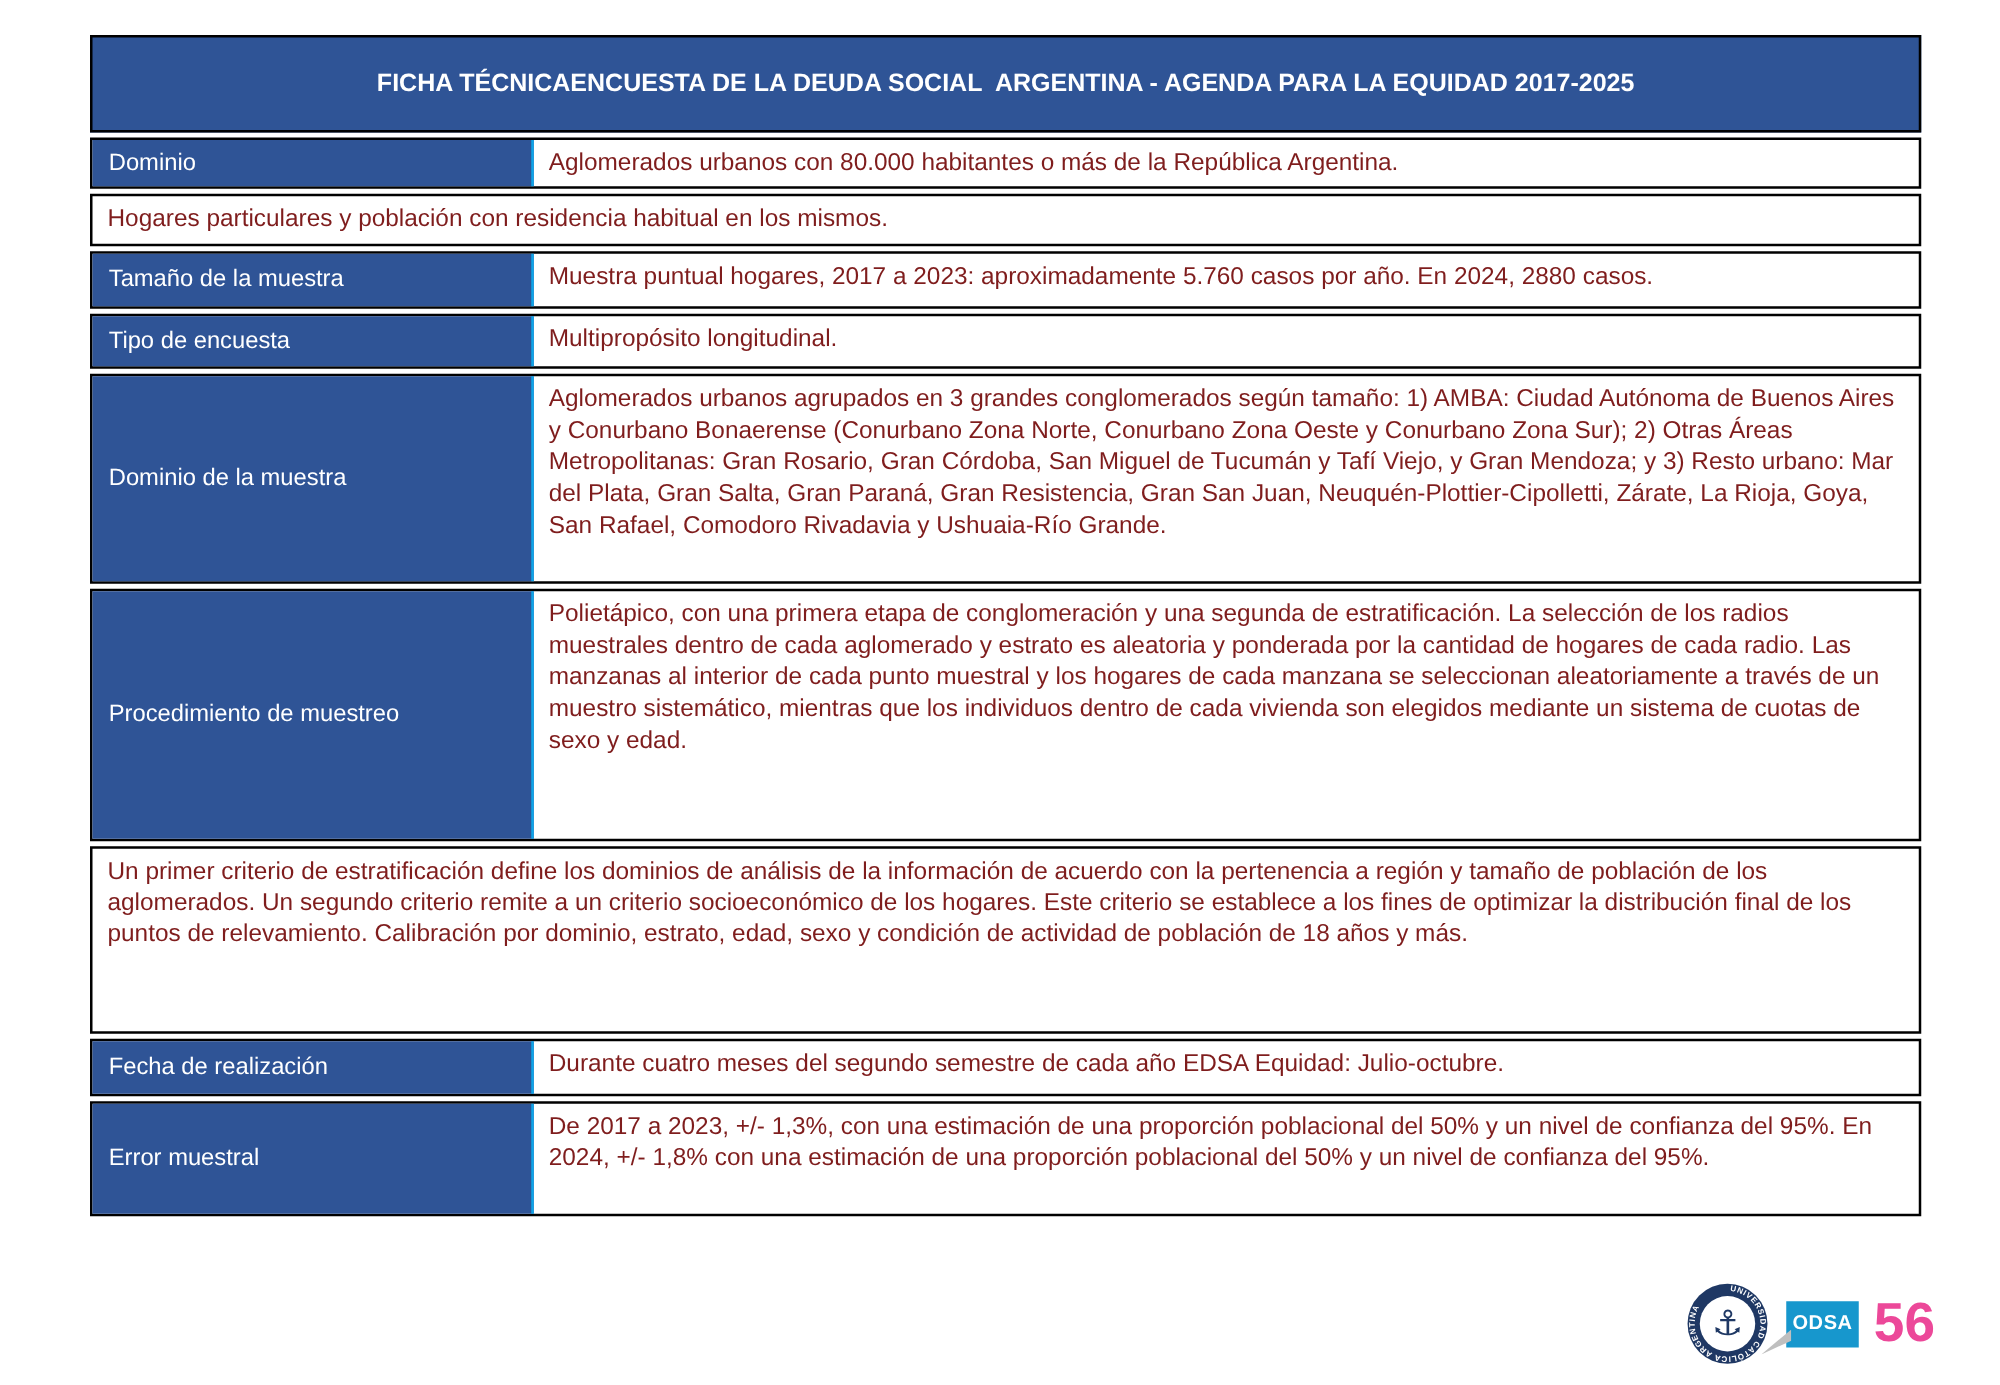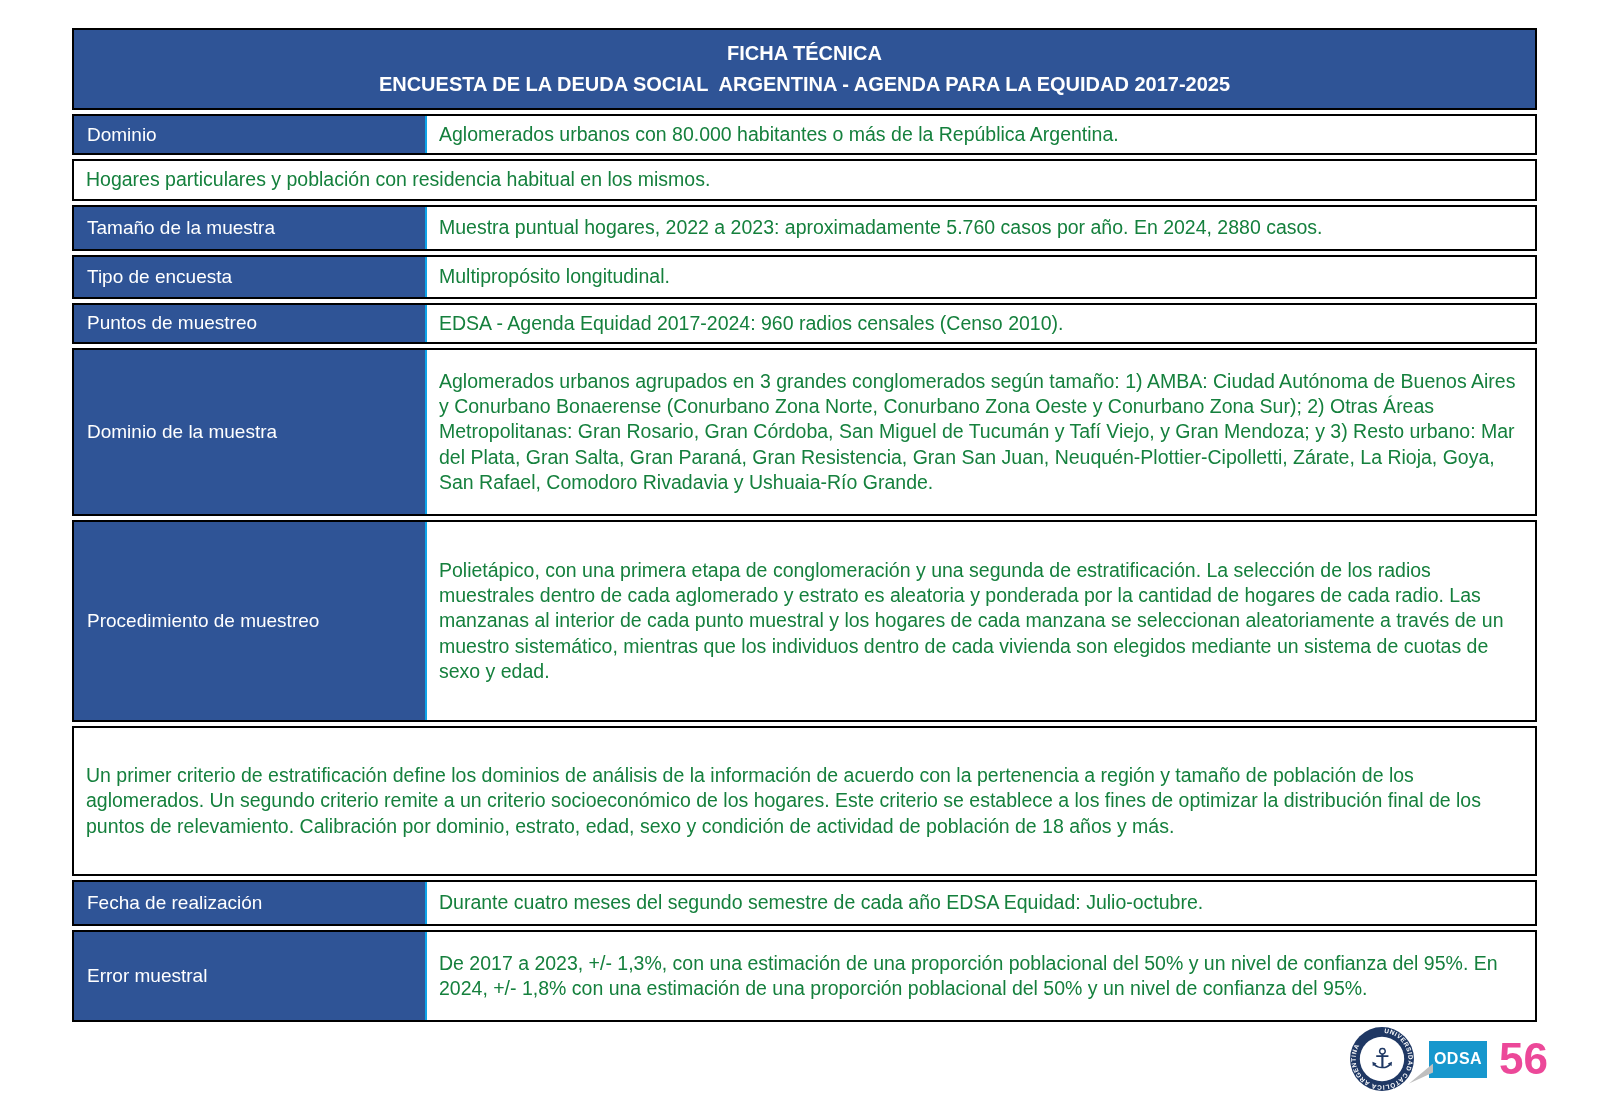--- a/index.html
+++ b/index.html
@@ -16,21 +16,21 @@
   .ficha-table {
     position: absolute;
     left: 72px; top: 28px;
     width: 1465px;
   }
   .table-header {
     border: 2px solid #000;
     background: #2F5496;
     color: #ffffff;
     min-height: 78px;
-    display: flex; flex-direction: column;
+    display: flex; flex-direction: row;
     align-items: center; justify-content: center;
     text-align: center;
     font-weight: bold;
     font-size: 20px;
     line-height: 1.55;
     padding: 8px 10px;
   }
   .table-header .hl2 { white-space: pre-wrap; }
 
   .row {
@@ -45,22 +45,22 @@
     background: #2F5496;
     color: #ffffff;
     border-right: 2px solid #0ea5e9;
     display: flex; align-items: center;
     font-size: 19px;
     padding: 6px 6px 6px 13px;
     line-height: 1.25;
   }
   .row .value {
     flex: 1 1 auto;
-    display: flex; align-items: center;
-    color: #15803d;
+    display: flex; align-items: flex-start;
+    color: #7f1d1d;
     font-size: 19.5px;
     line-height: 1.3;
     padding: 6px 6px 6px 12px;
   }
 
   
   .footer {
     position: absolute;
     right: 52px; top: 1026px;
     display: flex;
@@ -113,38 +113,32 @@
 
     <div class="row" style="min-height:38px">
       <div class="value">
           <span>Hogares particulares y población con residencia habitual en los mismos.</span>
         </div>
     </div>
 
     <div class="row" style="min-height:46px">
       <div class="label">Tamaño de la muestra</div>
       <div class="value">
-          <span>Muestra puntual hogares, 2022 a 2023: aproximadamente 5.760 casos por año. En 2024, 2880 casos.</span>
+          <span>Muestra puntual hogares, 2017 a 2023: aproximadamente 5.760 casos por año. En 2024, 2880 casos.</span>
         </div>
     </div>
 
     <div class="row" style="min-height:44px">
       <div class="label">Tipo de encuesta</div>
       <div class="value">
           <span>Multipropósito longitudinal.</span>
         </div>
     </div>
 
 
-    <div class="row" style="min-height:38px">
-      <div class="label">Puntos de muestreo</div>
-      <div class="value">
-          <span>EDSA - Agenda Equidad 2017-2024: 960 radios censales (Censo 2010).</span>
-        </div>
-    </div>
 
     <div class="row" style="min-height:168px">
       <div class="label">Dominio de la muestra</div>
       <div class="value">
           <span>Aglomerados urbanos agrupados en 3 grandes conglomerados según tamaño: 1) AMBA: Ciudad Autónoma de Buenos Aires y Conurbano Bonaerense (Conurbano Zona Norte, Conurbano Zona Oeste y Conurbano Zona Sur); 2) Otras Áreas Metropolitanas: Gran Rosario, Gran Córdoba, San Miguel de Tucumán y Tafí Viejo, y Gran Mendoza; y 3) Resto urbano: Mar del Plata, Gran Salta, Gran Paraná, Gran Resistencia, Gran San Juan, Neuquén-Plottier-Cipolletti, Zárate, La Rioja, Goya, San Rafael, Comodoro Rivadavia y Ushuaia-Río Grande.</span>
         </div>
     </div>
 
     <div class="row" style="min-height:202px">
       <div class="label">Procedimiento de muestreo</div>

